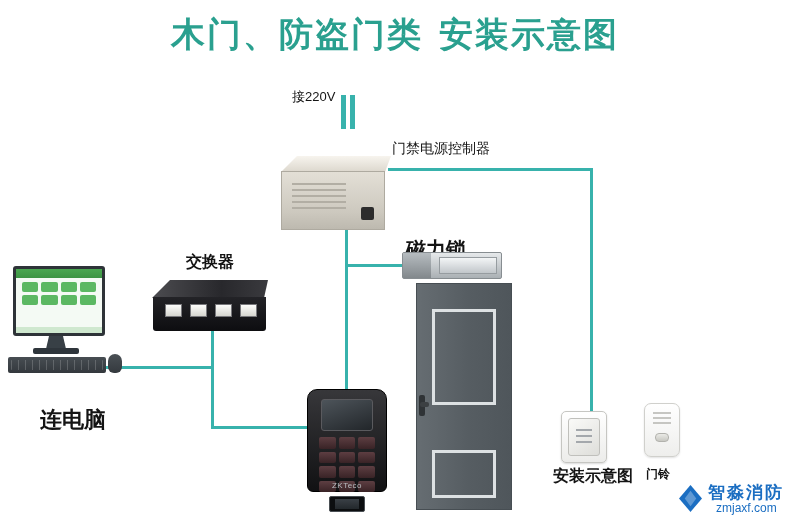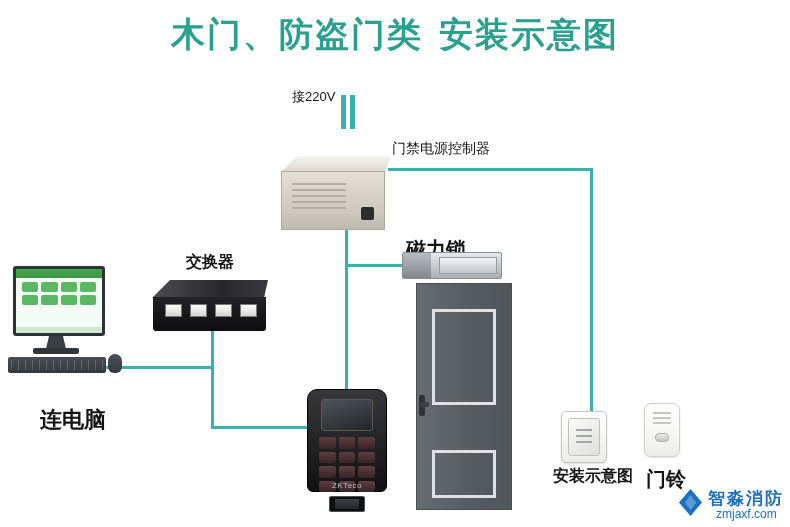--- a/index.html
+++ b/index.html
@@ -103,21 +103,21 @@
   .doorbell{position:absolute;left:644px;top:403px;width:36px;height:54px;box-sizing:border-box;
             background:linear-gradient(#ffffff,#eeeeec);border:1px solid #d0d0cc;border-radius:7px;
             box-shadow:0 1px 2px rgba(0,0,0,.12);}
   .bell-slits{position:absolute;left:8px;top:8px;right:8px;height:13px;
               background:repeating-linear-gradient(180deg,#c6c6c2 0 2px,transparent 2px 5px);}
   .bell-button{position:absolute;left:50%;top:29px;transform:translateX(-50%);width:14px;height:9px;
                box-sizing:border-box;background:linear-gradient(#eaeae6,#c8c8c2);
                border:1px solid #b2b2ad;border-radius:4px;}
 
   
-  .watermark{position:absolute;right:6px;bottom:5px;display:flex;align-items:flex-start;gap:6px;}
+  .watermark{position:absolute;right:6px;bottom:11px;display:flex;align-items:flex-end;gap:6px;}
   .wm-text{display:flex;flex-direction:column;line-height:1.15;}
   .wm-brand{font-size:17px;font-weight:800;color:#1b6ec2;letter-spacing:2px;}
   .wm-site{font-size:12px;color:#1b6ec2;margin-left:8px;}
 </style>
 </head>
 <body>
 
 <div class="stage">
 
   <div class="title">
@@ -133,21 +133,21 @@
   <div class="tl" style="left:104px;top:366px;width:110px;height:3px;"></div>
   <div class="tl" style="left:388px;top:168px;width:205px;height:3px;"></div>
   <div class="tl" style="left:590px;top:168px;width:3px;height:246px;"></div>
 
   <div class="lbl" style="left:292px;top:88px;font-size:13px;">接220V</div>
   <div class="lbl" style="left:392px;top:140px;font-size:14px;">门禁电源控制器</div>
   <div class="lbl b" style="left:186px;top:252px;font-size:16px;">交换器</div>
   <div class="lbl b" style="left:406px;top:236px;font-size:20px;">磁力锁</div>
   <div class="lbl b" style="left:40px;top:405px;font-size:22px;">连电脑</div>
   <div class="lbl b" style="left:553px;top:466px;font-size:16px;">安装示意图</div>
-  <div class="lbl b" style="left:646px;top:466px;font-size:20px;text-align:center;">门铃</div>
+  <div class="lbl b" style="left:646px;top:466px;font-size:12px;text-align:center;">门铃</div>
 
   <div class="controller">
     <div class="ctl-top"></div>
     <div class="ctl-front">
       <div class="ctl-vents"></div>
       <div class="ctl-port"></div>
     </div>
   </div>
 
   <div class="switch">

